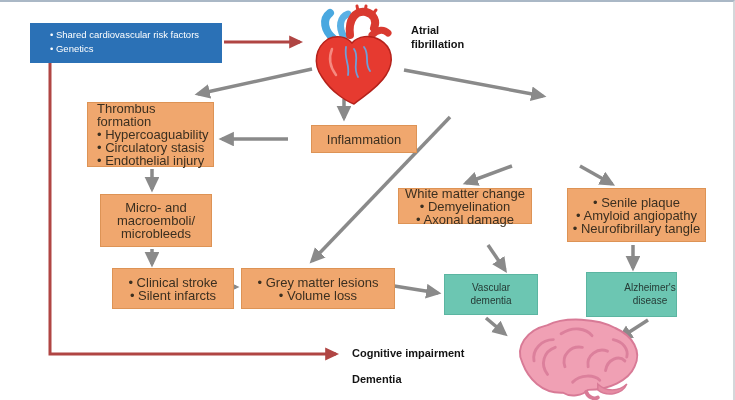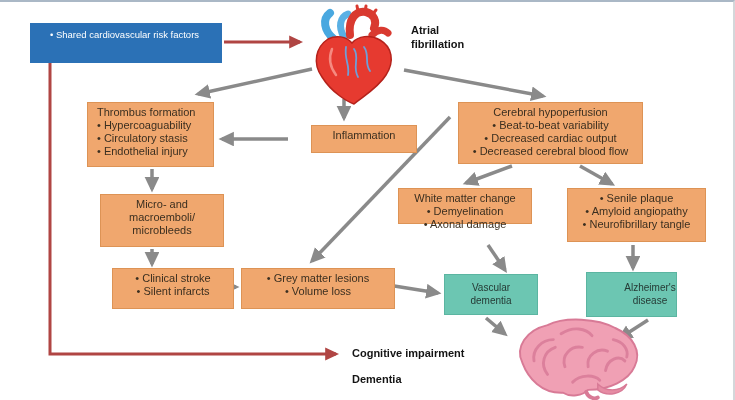--- a/index.html
+++ b/index.html
@@ -5,22 +5,22 @@
   html,body{margin:0;padding:0;background:#fff;}
   #stage{
     position:relative;width:735px;height:400px;background:#ffffff;
     font-family:"Liberation Sans", sans-serif;overflow:hidden;
     border-top:2px solid #aab8c6;border-right:2px solid #d4d7da;
     box-sizing:border-box;
   }
   .abs{position:absolute;}
   .box{
     position:absolute;background:#f0a76e;border:1px solid #dd9355;
-    color:#3b2f20;font-size:11px;line-height:13px;box-sizing:border-box;
-    display:flex;flex-direction:column;
+    color:#3b2f20;font-size:13px;line-height:13px;box-sizing:border-box;
+    display:flex;flex-direction:column;justify-content:center;
     text-align:center;padding:3px 4px;
   }
   .box.leftalign{text-align:left;padding-left:9px;}
   .teal{
     position:absolute;background:#6cc6b2;border:1px solid #5bb5a1;
     color:#253a35;font-size:10px;line-height:12.5px;box-sizing:border-box;
     display:flex;flex-direction:column;justify-content:center;text-align:center;
   }
   .risk{
     position:absolute;background:#2b71b6;color:#ffffff;font-size:9.5px;
@@ -60,20 +60,21 @@
     <line x1="580" y1="164" x2="612" y2="182" stroke="#8a8a8a" stroke-width="3.5" marker-end="url(#ag)"></line>
     <line x1="488" y1="243" x2="505" y2="268" stroke="#8a8a8a" stroke-width="3.5" marker-end="url(#ag)"></line>
     <line x1="388" y1="283" x2="438" y2="291" stroke="#8a8a8a" stroke-width="3.5" marker-end="url(#ag)"></line>
     <line x1="633" y1="243" x2="633" y2="266" stroke="#8a8a8a" stroke-width="3.5" marker-end="url(#ag)"></line>
     <line x1="486" y1="316" x2="505" y2="332" stroke="#8a8a8a" stroke-width="3.5" marker-end="url(#ag)"></line>
     <line x1="648" y1="318" x2="620" y2="336" stroke="#8a8a8a" stroke-width="3.5" marker-end="url(#ag)"></line>
   </svg>
 
   <div class="risk" style="left:30px;top:21px;width:192px;height:40px;">
     <div>• Shared cardiovascular risk factors</div>
+    <div>• Genetics</div>
   </div>
 
   <svg class="abs" style="left:298px;top:2px;" width="110" height="102" viewBox="0 0 110 100">
     <path d="M36,34 C26,26 24,14 32,8" stroke="#49a8e0" stroke-width="8" fill="none" stroke-linecap="round"></path>
     <path d="M46,32 C40,22 42,12 50,9" stroke="#5ab0e4" stroke-width="7" fill="none" stroke-linecap="round"></path>
     <path d="M52,30 C50,14 58,5 68,7 C76,9 79,16 76,23" stroke="#d93a30" stroke-width="8" fill="none" stroke-linecap="round"></path>
     <path d="M60,6 L59,1 M67,7 L68,1 M74,10 L78,5" stroke="#d93a30" stroke-width="3" fill="none" stroke-linecap="round"></path>
     <path d="M74,30 C80,24 86,24 90,28" stroke="#d93a30" stroke-width="7" fill="none" stroke-linecap="round"></path>
     <path d="M30,34 C18,42 14,58 24,72 C34,88 50,97 56,99 C64,92 80,83 88,70 C97,56 94,42 82,35 C72,29 60,31 54,38 C48,31 38,30 30,34 Z" fill="#e63a30" stroke="#b5221b" stroke-width="1.5"></path>
     <path d="M34,44 C30,54 32,62 38,70" stroke="#f58a80" stroke-width="2.5" fill="none" stroke-linecap="round"></path>
@@ -89,40 +90,34 @@
     <div>Thrombus formation</div>
     <div>• Hypercoaguability</div>
     <div>• Circulatory stasis</div>
     <div>• Endothelial injury</div>
   </div>
 
   <div class="box" style="left:292px;top:123px;width:106px;height:28px;margin-left:19px;">
     <div>Inflammation</div>
   </div>
 
-  <div class="box" style="left:458px;top:100px;width:185px;height:62px;">
-    <div>Cerebral hypoperfusion</div>
-    <div>• Beat-to-beat variability</div>
-    <div>• Decreased cardiac output</div>
-    <div>• Decreased cerebral blood flow</div>
-  </div>
 
   <div class="box" style="left:398px;top:186px;width:134px;height:36px;">
     <div>White matter change</div>
     <div>• Demyelination</div>
     <div>• Axonal damage</div>
   </div>
 
   <div class="box" style="left:567px;top:186px;width:139px;height:54px;">
     <div>• Senile plaque</div>
     <div>• Amyloid angiopathy</div>
     <div>• Neurofibrillary tangle</div>
   </div>
 
-  <div class="box" style="left:100px;top:192px;width:124px;height:53px;">
+  <div class="box" style="left:100px;top:192px;width:112px;height:53px;">
     <div>Micro- and</div>
     <div>macroemboli/</div>
     <div>microbleeds</div>
   </div>
 
   <div class="box" style="left:92px;top:266px;width:122px;height:41px;margin-left:20px;">
     <div>• Clinical stroke</div>
     <div>• Silent infarcts</div>
   </div>
 

